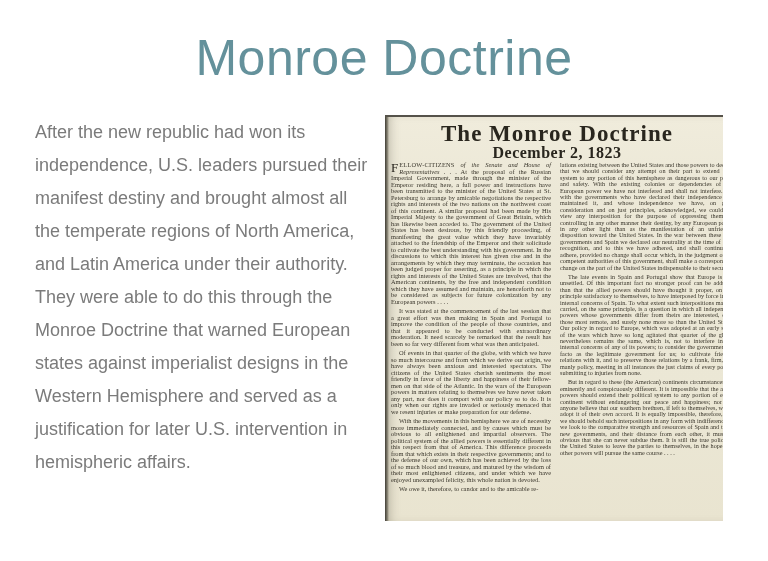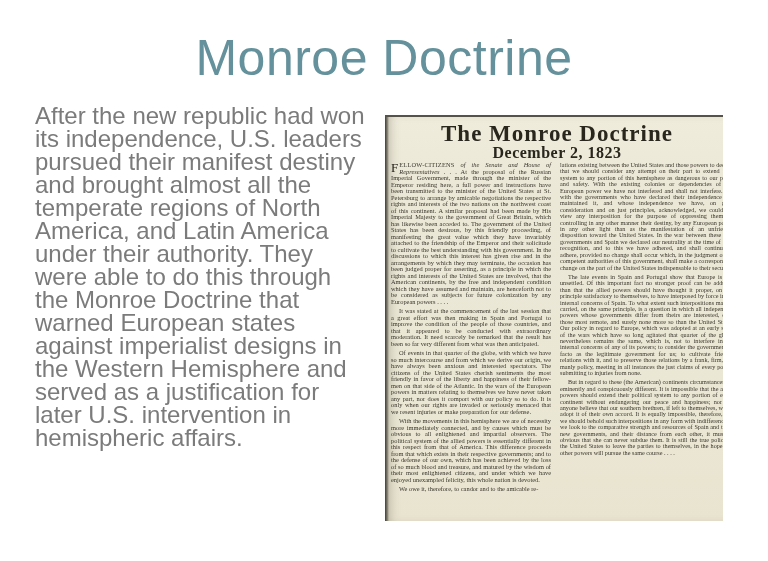--- a/index.html
+++ b/index.html
@@ -27,24 +27,24 @@
     text-align: center;
     font-size: 50px;
     line-height: 60px;
     font-weight: 300;
     letter-spacing: 0.5px;
     color: var(--color-title);
   }
   .slide-body {
     position: absolute;
     left: 35px;
-    top: 104px;
+    top: 116px;
     width: 336px;
-    font-size: 24px;
-    line-height: 23px;
+    font-size: 18px;
+    line-height: 33px;
     color: var(--color-body_text);
   }
   
   .doc {
     position: absolute;
     left: 385px;
     top: 115px;
     width: 338px;
     height: 406px;
     background: linear-gradient(180deg, #f0ecdc 0%, #ece8d7 18%, #ebe7d5 70%, #e9e4d0 100%);

